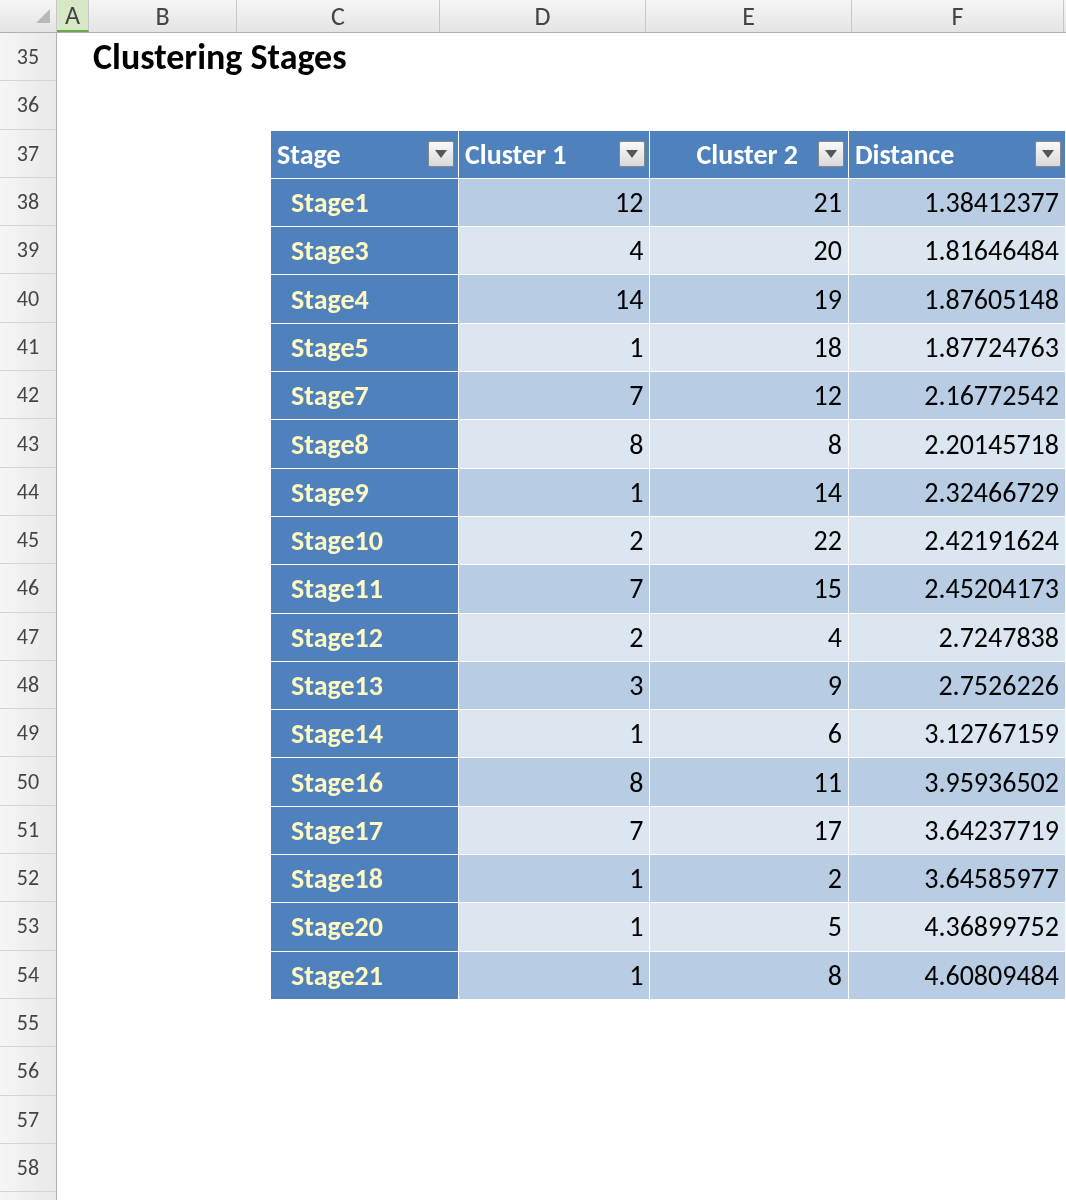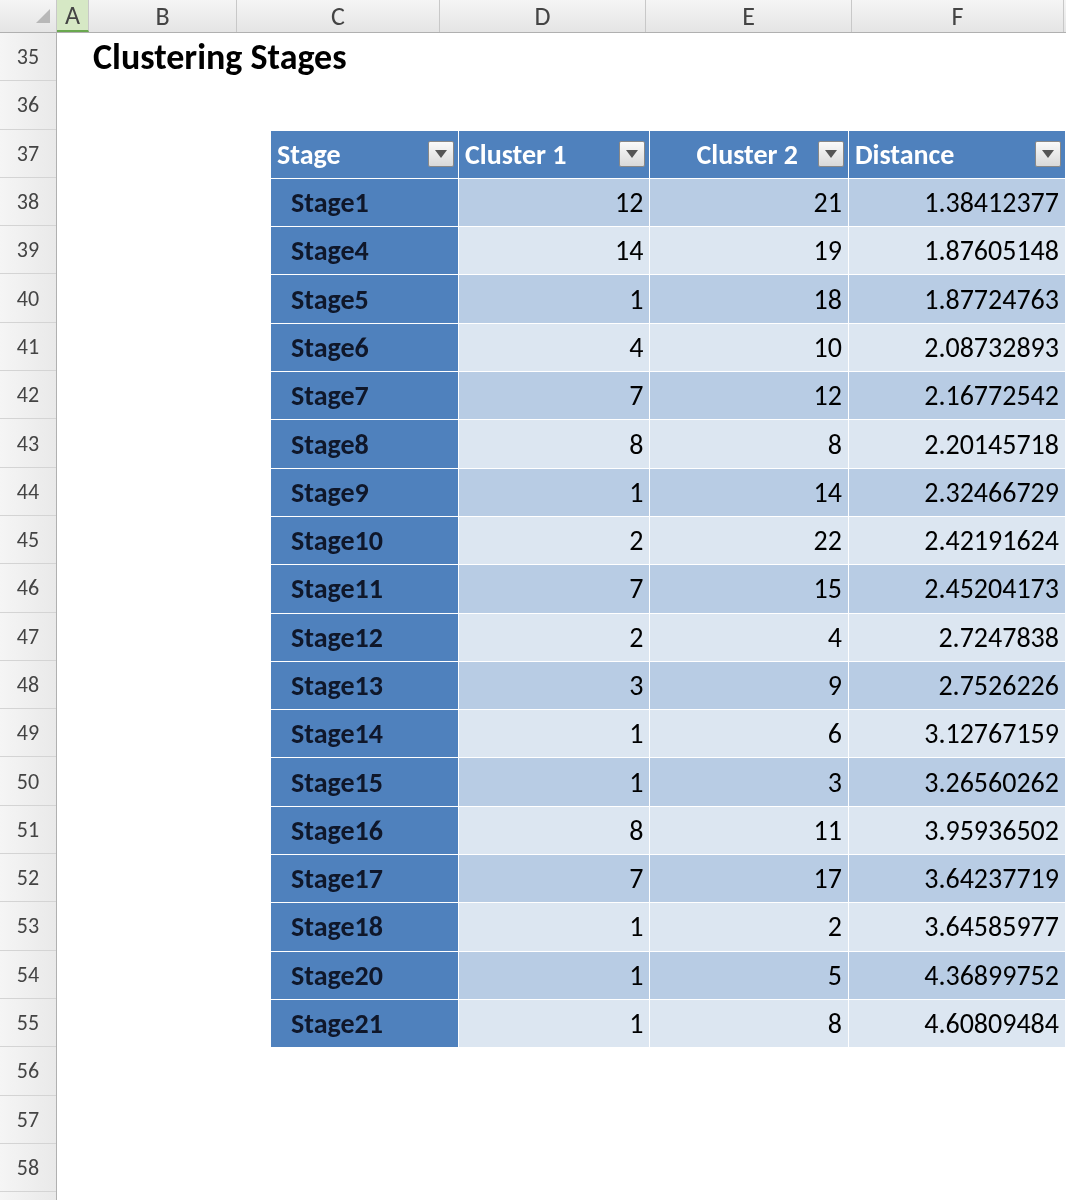--- a/index.html
+++ b/index.html
@@ -122,21 +122,21 @@
     }
     .filter-btn svg { width: 14px; height: 10px; }
 
     .tbl th:nth-child(1), .tbl td:nth-child(1) { width: 203px; }
     .tbl th:nth-child(2), .tbl td:nth-child(2) { width: 206px; }
     .tbl th:nth-child(3), .tbl td:nth-child(3) { width: 206px; padding-left: 46px; }
     .tbl th:nth-child(4), .tbl td:nth-child(4) { width: 232px; }
 
     .tbl td.stage-col {
       background: #4f81bd;
-      color: #0f172a;
+      color: #fef9c3;
       font-weight: bold;
       text-align: left;
       padding-left: 20px;
     }
     .tbl td.num { text-align: right; color: #000; }
 
     .tbl tbody tr:nth-child(odd)  td.num { background: #b8cce4; }
     .tbl tbody tr:nth-child(even) td.num { background: #dce6f1; }
   </style>
 </head>
@@ -227,38 +227,38 @@
         </tr>
       </thead>
       <tbody id="tbody">
           <tr>
             <td class="stage-col">Stage1</td>
             <td class="num">12</td>
             <td class="num">21</td>
             <td class="num">1.38412377</td>
           </tr>
           <tr>
+            <td class="stage-col">Stage3</td>
+            <td class="num">4</td>
+            <td class="num">20</td>
+            <td class="num">1.81646484</td>
+          </tr>
+          <tr>
             <td class="stage-col">Stage4</td>
             <td class="num">14</td>
             <td class="num">19</td>
             <td class="num">1.87605148</td>
           </tr>
           <tr>
             <td class="stage-col">Stage5</td>
             <td class="num">1</td>
             <td class="num">18</td>
             <td class="num">1.87724763</td>
           </tr>
           <tr>
-            <td class="stage-col">Stage6</td>
-            <td class="num">4</td>
-            <td class="num">10</td>
-            <td class="num">2.08732893</td>
-          </tr>
-          <tr>
             <td class="stage-col">Stage7</td>
             <td class="num">7</td>
             <td class="num">12</td>
             <td class="num">2.16772542</td>
           </tr>
           <tr>
             <td class="stage-col">Stage8</td>
             <td class="num">8</td>
             <td class="num">8</td>
             <td class="num">2.20145718</td>
@@ -293,26 +293,20 @@
             <td class="num">9</td>
             <td class="num">2.7526226</td>
           </tr>
           <tr>
             <td class="stage-col">Stage14</td>
             <td class="num">1</td>
             <td class="num">6</td>
             <td class="num">3.12767159</td>
           </tr>
           <tr>
-            <td class="stage-col">Stage15</td>
-            <td class="num">1</td>
-            <td class="num">3</td>
-            <td class="num">3.26560262</td>
-          </tr>
-          <tr>
             <td class="stage-col">Stage16</td>
             <td class="num">8</td>
             <td class="num">11</td>
             <td class="num">3.95936502</td>
           </tr>
           <tr>
             <td class="stage-col">Stage17</td>
             <td class="num">7</td>
             <td class="num">17</td>
             <td class="num">3.64237719</td>

